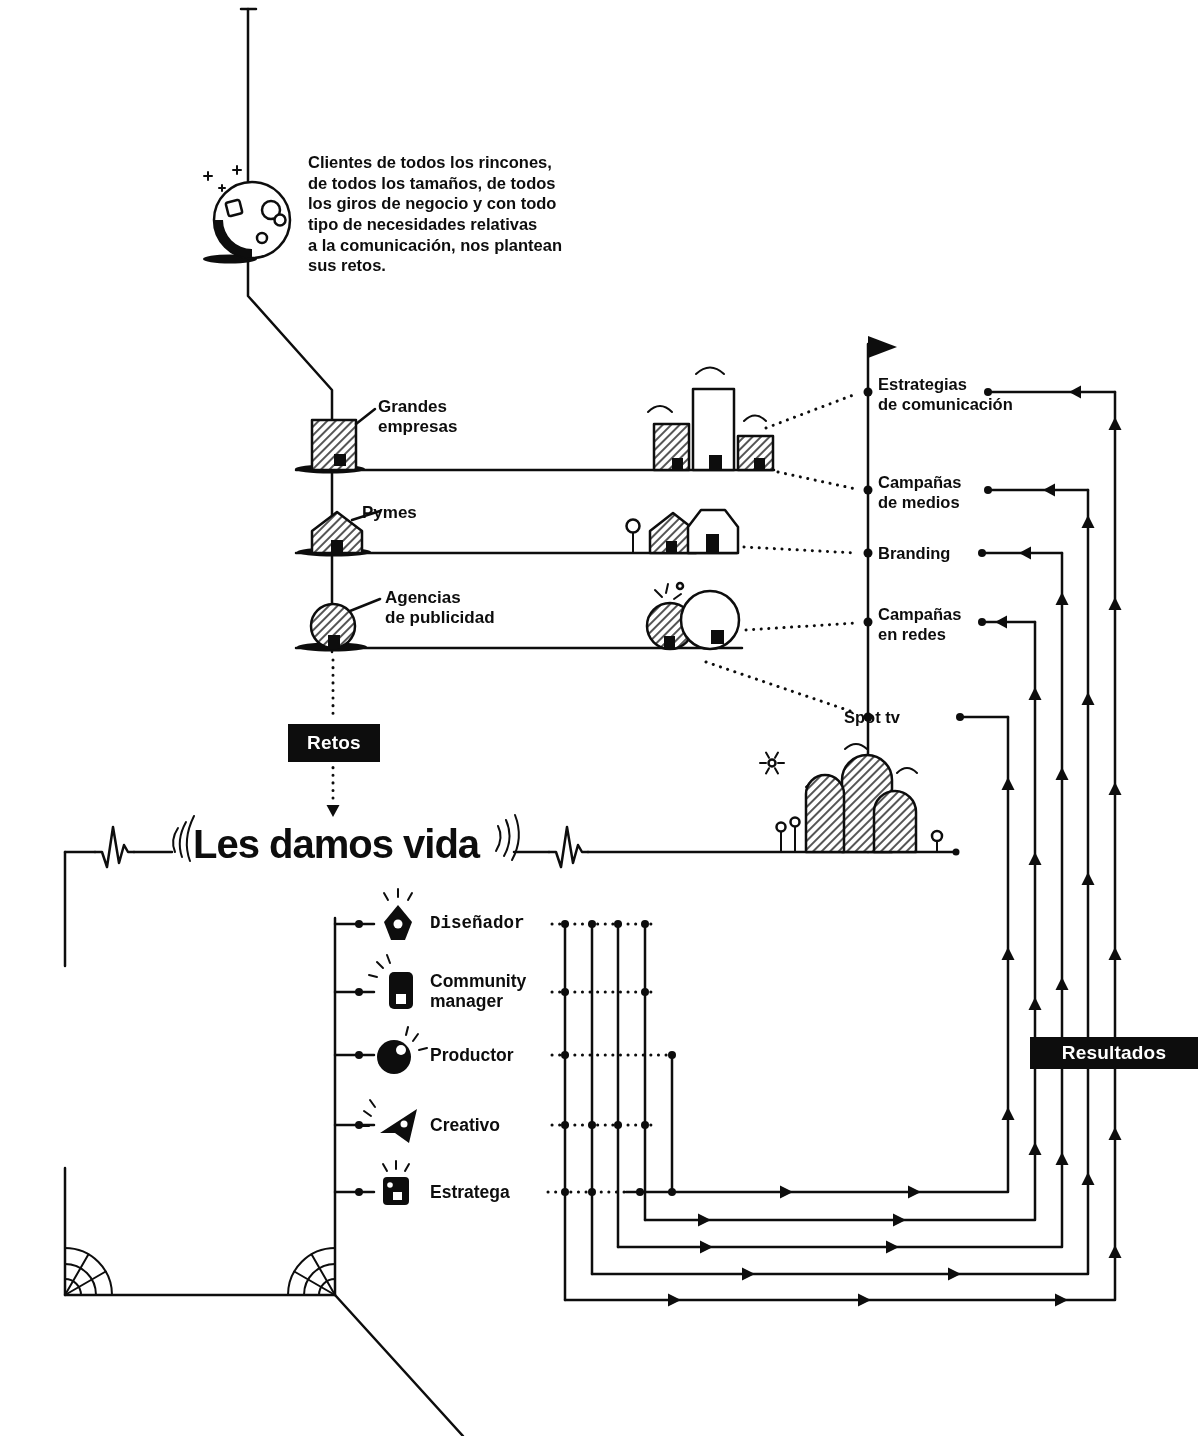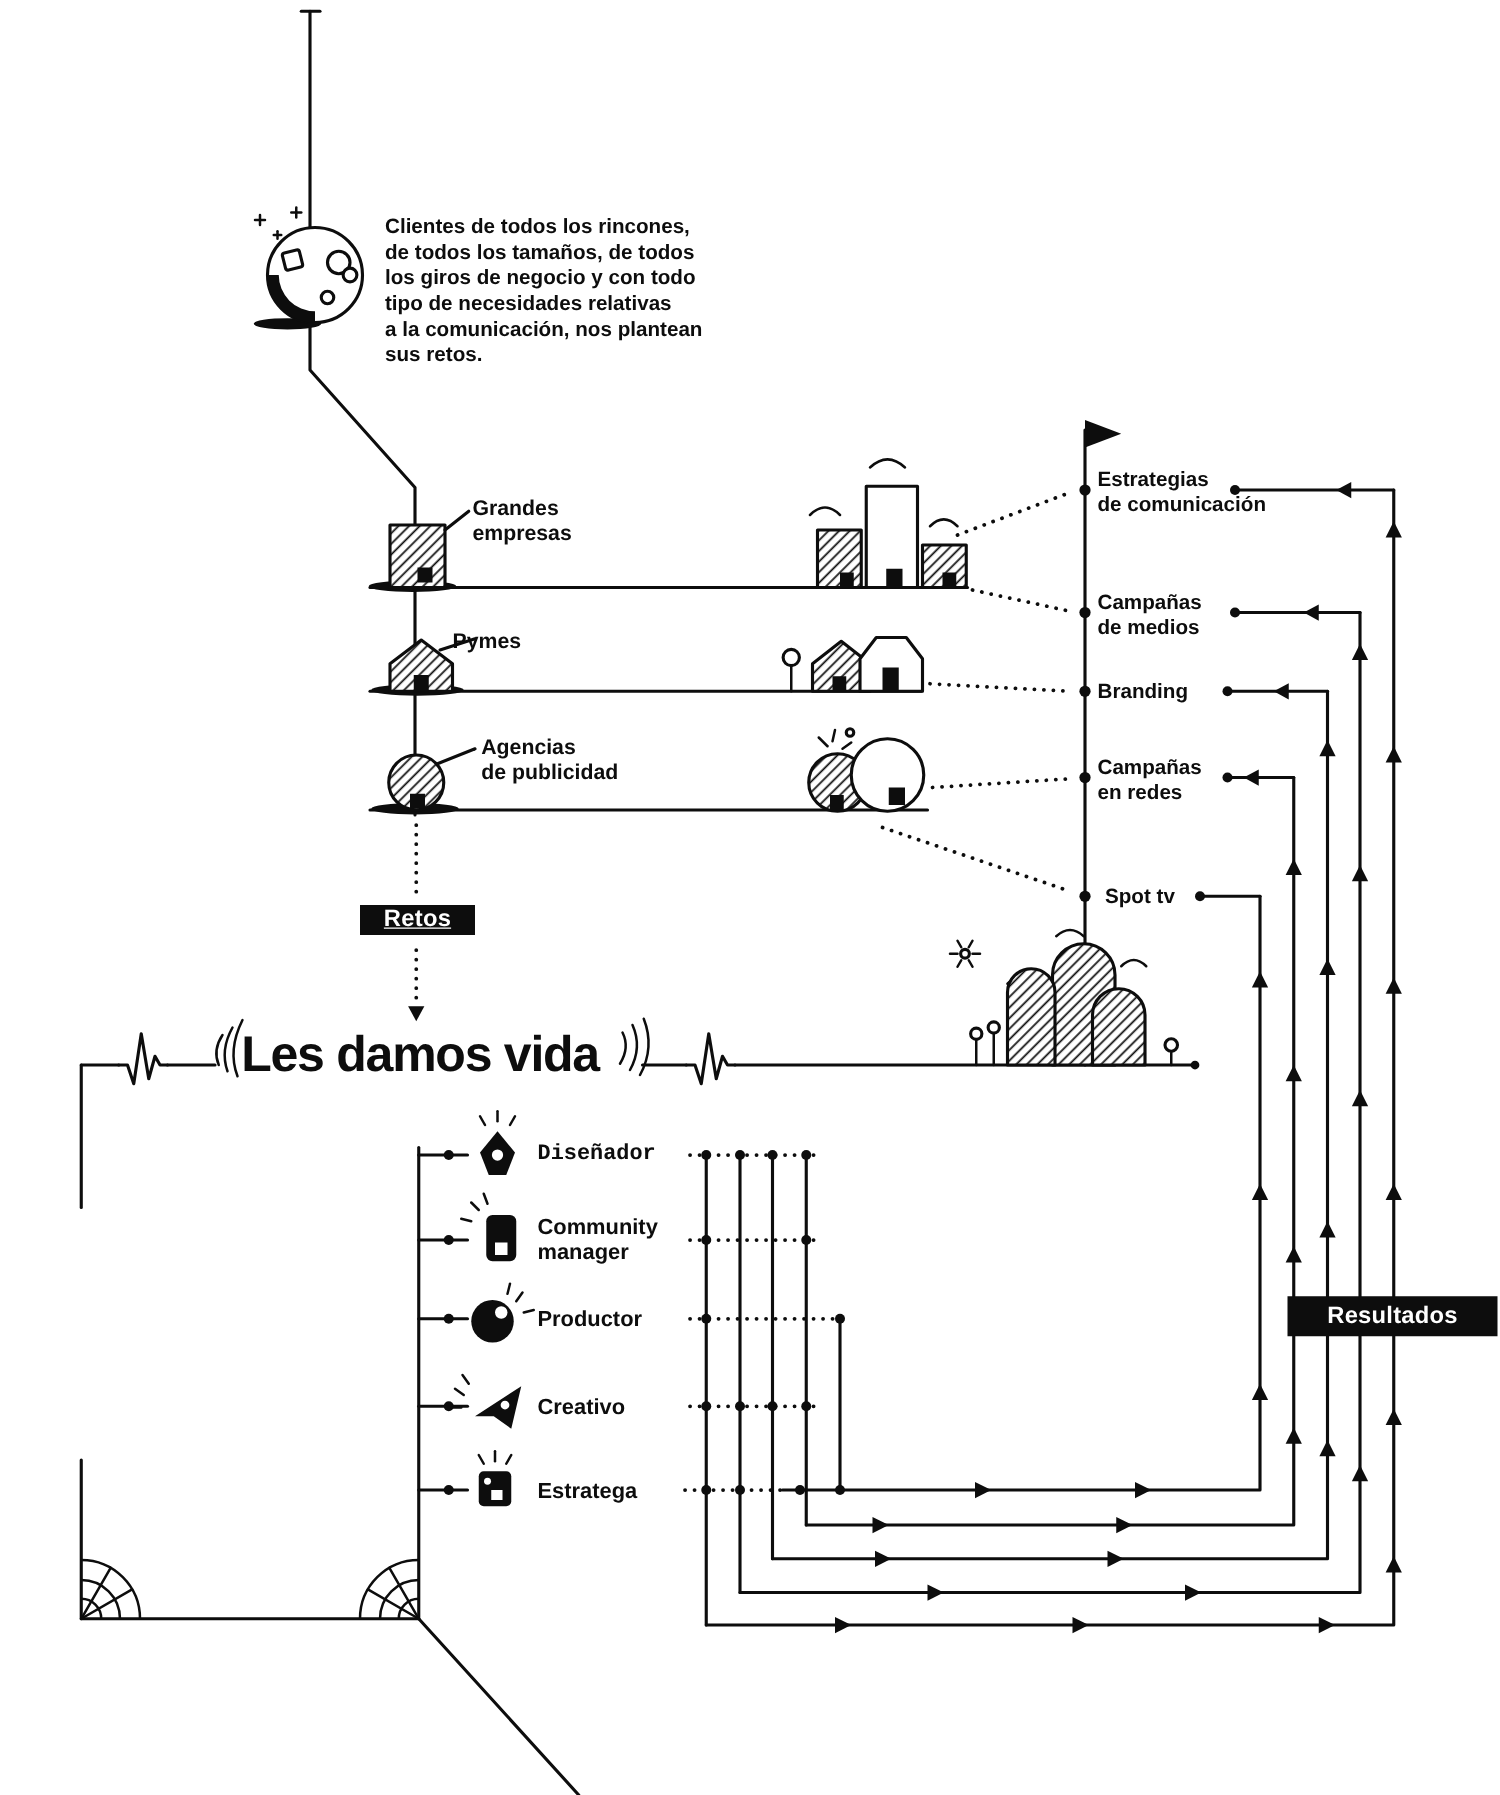--- a/index.html
+++ b/index.html
@@ -355,43 +355,43 @@
     <path d="M288,1295 A47,47 0 0 1 335,1248"></path>
     <path d="M304,1295 A31,31 0 0 1 335,1264"></path>
     <path d="M319,1295 A16,16 0 0 1 335,1279"></path>
     <line x1="335" y1="1295" x2="311.5" y2="1254.3"></line>
     <line x1="335" y1="1295" x2="294.3" y2="1271.5"></line>
   </g>
   <line class="ln" x1="65" y1="1295" x2="335" y2="1295"></line>
   <line class="ln" x1="335" y1="1295" x2="463" y2="1436"></line>
 </svg>
 
-<div class="txt" style="left:308px; top:171px; font-size:16.5px; line-height:1.25; width:300px;">Clientes de todos los rincones,
+<div class="txt" style="left:308px; top:152px; font-size:16.5px; line-height:1.25; width:300px;">Clientes de todos los rincones,
 de todos los tamaños, de todos
 los giros de negocio y con todo
 tipo de necesidades relativas
 a la comunicación, nos plantean
 sus retos.</div>
 
 <div class="txt" style="left:378px; top:397px; font-size:17px; line-height:1.2;">Grandes
 empresas</div>
 <div class="txt" style="left:362px; top:503px; font-size:17px; line-height:1.2;">Pymes</div>
 <div class="txt" style="left:385px; top:588px; font-size:17px; line-height:1.2;">Agencias
 de publicidad</div>
 
 <div class="txt" style="left:878px; top:374px; font-size:16.5px; line-height:1.22;">Estrategias
 de comunicación</div>
 <div class="txt" style="left:878px; top:472px; font-size:16.5px; line-height:1.22;">Campañas
 de medios</div>
 <div class="txt" style="left:878px; top:543px; font-size:16.5px; line-height:1.22;">Branding</div>
 <div class="txt" style="left:878px; top:604px; font-size:16.5px; line-height:1.22;">Campañas
 en redes</div>
-<div class="txt" style="left:884px; top:707px; font-size:16.5px; line-height:1.22;">Spot tv</div>
-
-<div class="badge" style="left:288px; top:724px; width:92px; height:24px; font-size:19px;text-decoration:underline;">Retos</div>
+<div class="txt" style="left:844px; top:707px; font-size:16.5px; line-height:1.22;">Spot tv</div>
+
+<div class="badge" style="left:288px; top:724px; width:92px; height:38px; font-size:19px;">Retos</div>
 
 <div class="hero-title" style="left:193px; top:822px; font-size:40px;">Les damos vida</div>
 
 
 
 <div class="txt" style="left:430px; top:913px; font-size:17.5px; line-height:1.15;font-family:Liberation Mono, monospace;">Diseñador</div>
 <div class="txt" style="left:430px; top:971px; font-size:17.5px; line-height:1.15;">Community
 manager</div>
 <div class="txt" style="left:430px; top:1045px; font-size:17.5px; line-height:1.15;">Productor</div>
 <div class="txt" style="left:430px; top:1115px; font-size:17.5px; line-height:1.15;">Creativo</div>

